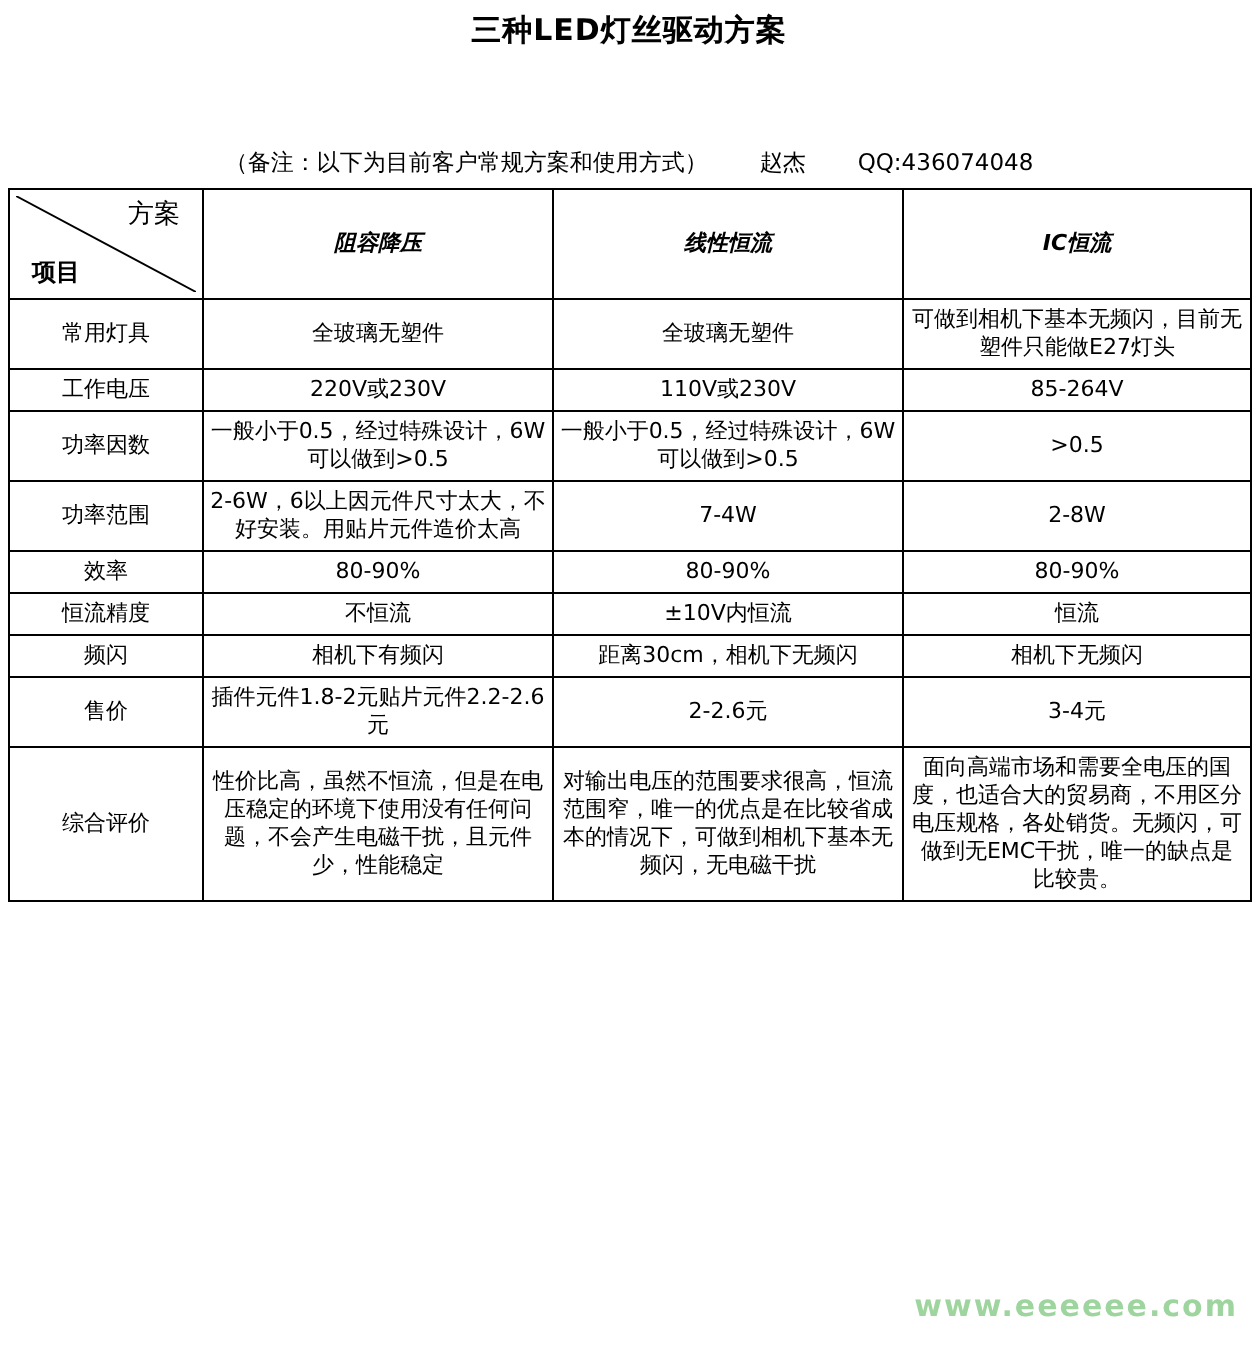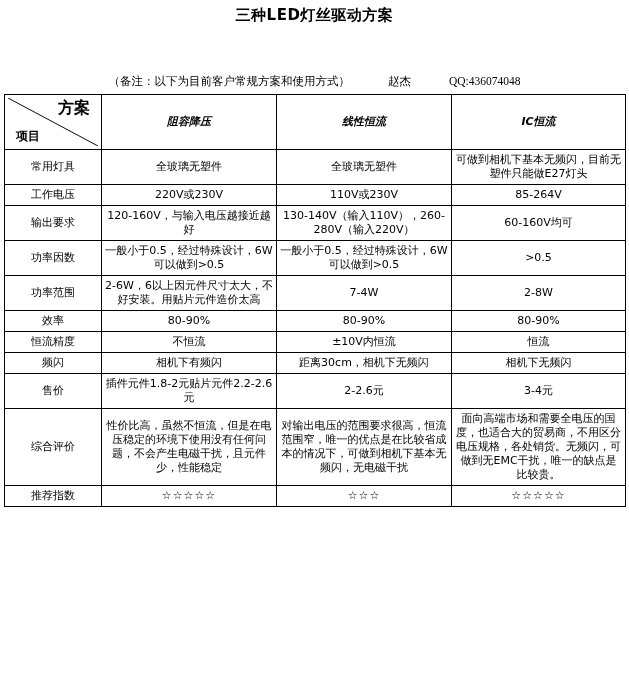--- a/index.html
+++ b/index.html
@@ -29,22 +29,21 @@
     padding-top: 4px;
     letter-spacing: 0.5px;
   }
   .subtitle-row {
     display: flex;
     align-items: baseline;
     justify-content: center;
     font-size: 11.5px;
     line-height: 18px;
     padding: 2px 0 4px 0;
-    gap: 38px;
-    font-family: Liberation Serif, serif;
+    gap: 26px;
   }
   .subtitle-note { white-space: nowrap; }
   .subtitle-name { white-space: nowrap; margin-top: 44px; }
   .subtitle-qq { white-space: nowrap; }
 
   table.main {
     border-collapse: collapse;
     width: 621px;
     table-layout: fixed;
     margin: 0 auto;
@@ -77,22 +76,22 @@
   .corner svg {
     position: absolute;
     left: 0; top: 0;
     width: 100%;
     height: 100%;
   }
   .corner .top-label {
     position: absolute;
     right: 8px;
     top: 3px;
-    font-size: 16px;
-    font-weight: bold;
+    font-size: 13px;
+    font-weight: normal;
     text-align: center;
   }
   .corner .bottom-label {
     position: absolute;
     left: 8px;
     bottom: 3px;
     font-size: 12px;
     font-weight: bold;
   }
   td.colhead {
@@ -170,26 +169,20 @@
         <td class="cell-sm">可做到相机下基本无频闪，目前无塑件只能做E27灯头</td>
       </tr>
 
       <tr>
         <td class="rowhead">工作电压</td>
         <td class="cell-sm">220V或230V</td>
         <td class="cell-sm">110V或230V</td>
         <td class="cell-sm">85-264V</td>
       </tr>
 
-      <tr>
-        <td class="rowhead">输出要求</td>
-        <td class="cell-sm">120-160V，与输入电压越接近越好</td>
-        <td class="cell-sm">130-140V（输入110V），260-280V（输入220V）</td>
-        <td class="cell-sm">60-160V均可</td>
-      </tr>
 
       <tr>
         <td class="rowhead">功率因数</td>
         <td class="cell-sm">一般小于0.5，经过特殊设计，6W可以做到&gt;0.5</td>
         <td class="cell-sm">一般小于0.5，经过特殊设计，6W可以做到&gt;0.5</td>
         <td class="cell-sm">&gt;0.5</td>
       </tr>
 
       <tr>
         <td class="rowhead">功率范围</td>
@@ -228,23 +221,18 @@
       </tr>
 
 
       <tr>
         <td class="rowhead">综合评价</td>
         <td class="cell-note">性价比高，虽然不恒流，但是在电压稳定的环境下使用没有任何问题，不会产生电磁干扰，且元件少，性能稳定</td>
         <td class="cell-note">对输出电压的范围要求很高，恒流范围窄，唯一的优点是在比较省成本的情况下，可做到相机下基本无频闪，无电磁干扰</td>
         <td class="cell-note">面向高端市场和需要全电压的国度，也适合大的贸易商，不用区分电压规格，各处销货。无频闪，可做到无EMC干扰，唯一的缺点是比较贵。</td>
       </tr>
 
-      <tr>
-        <td class="rowhead">推荐指数</td>
-        <td class="stars">☆☆☆☆☆</td>
-        <td class="stars">☆☆☆</td>
-        <td class="stars">☆☆☆☆☆</td>
-      </tr>
     </tbody>
   </table>
 
+  <div class="watermark">www.eeeeee.com</div>
 
 </div>
 
 </body></html>

